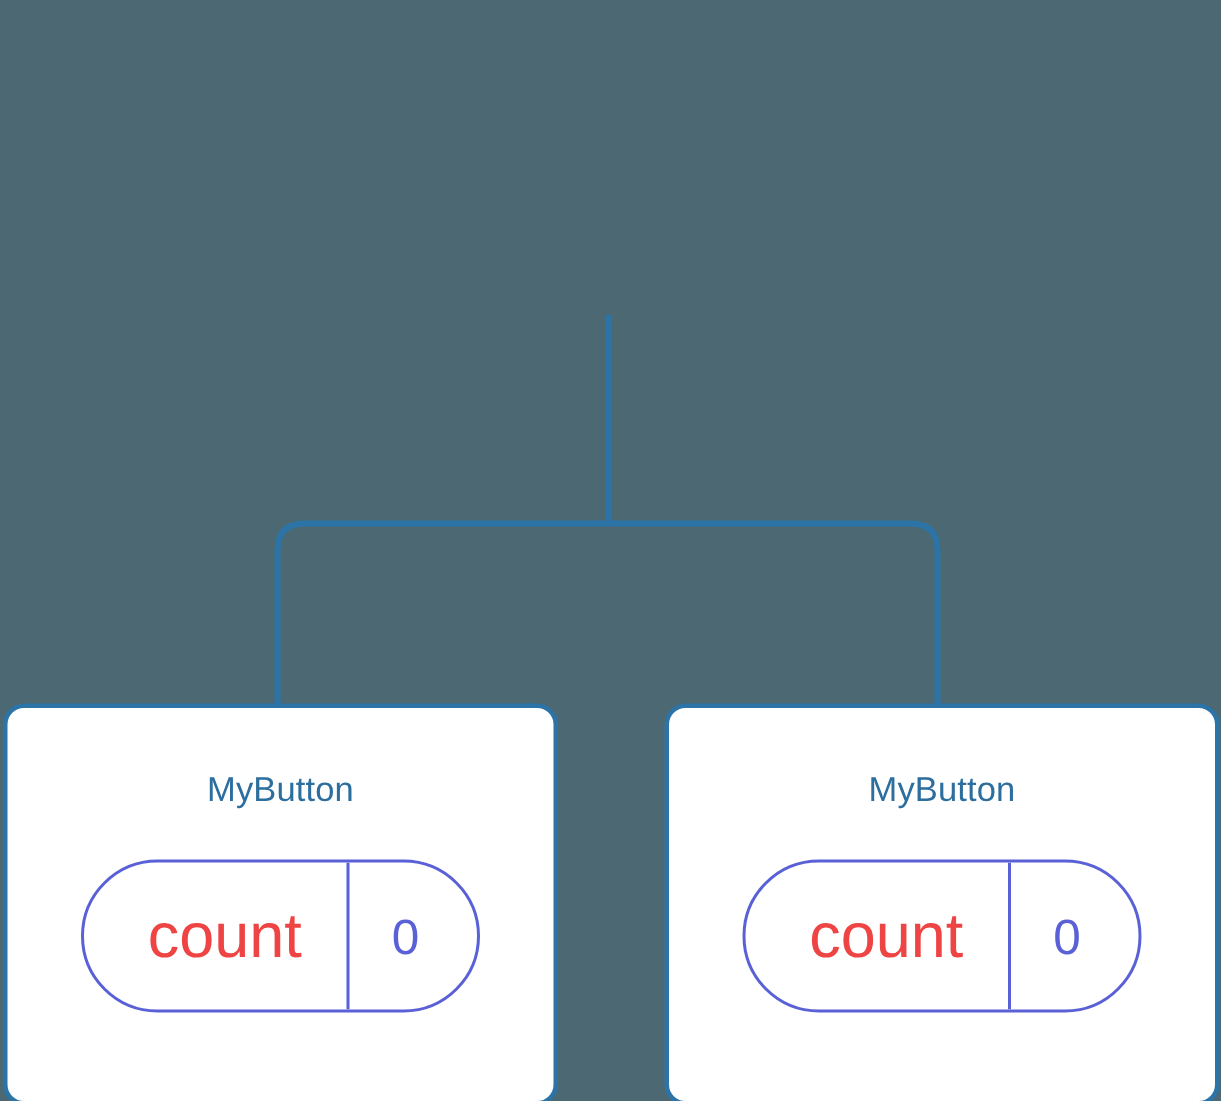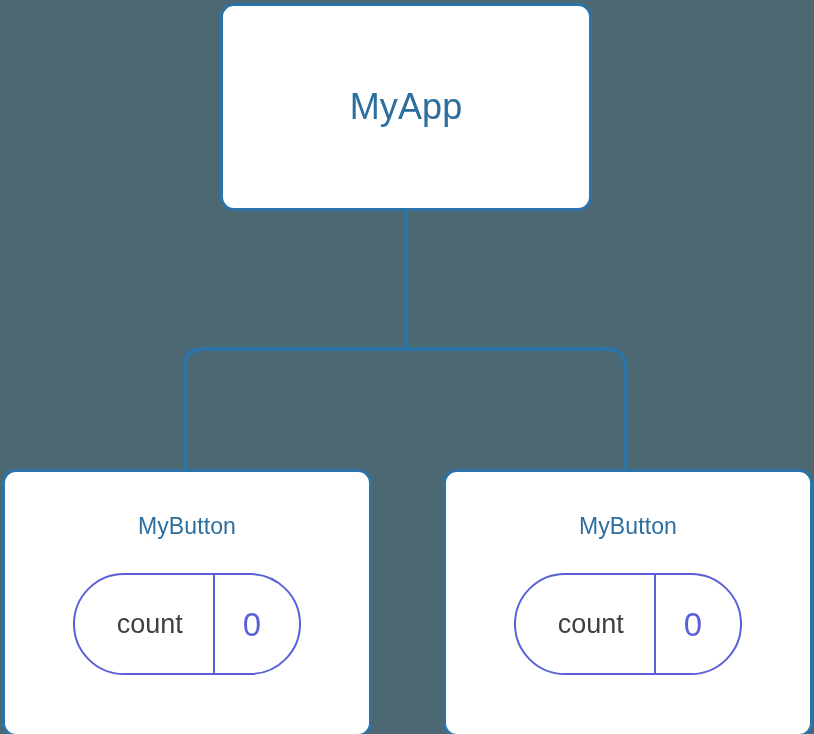--- a/index.html
+++ b/index.html
@@ -82,22 +82,22 @@
     display: flex;
     align-items: stretch;
     background: transparent;
     overflow: hidden;
   }
   .pill-key {
     display: flex;
     align-items: center;
     justify-content: center;
     padding: 0 30px 0 42px;
-    color: #404040;
-    font-size: 27px;
+    color: #ef4444;
+    font-size: 42px;
     line-height: 1;
     white-space: nowrap;
   }
   .pill-divider {
     width: 2px;
     background: #5a61d6;
     flex: 0 0 auto;
   }
   .pill-value {
     display: flex;
@@ -117,23 +117,20 @@
 
   <svg id="connectors" viewBox="0 0 814 734" width="814" height="734" fill="none" xmlns="http://www.w3.org/2000/svg">
 
     <path d="M406 210 L406 349" stroke="#2c74a8" stroke-width="4" stroke-linecap="butt"></path>
 
     <path d="M406 349 L203 349 Q185 349 185 367 L185 470" stroke="#2c74a8" stroke-width="4" stroke-linecap="butt"></path>
 
     <path d="M406 349 L607 349 Q625 349 625 367 L625 470" stroke="#2c74a8" stroke-width="4" stroke-linecap="butt"></path>
   </svg>
 
-  <div class="node-card node-root">
-    <div class="node-title">MyApp</div>
-  </div>
 
   <div class="node-card node-child node-child-left">
     <div class="node-title">MyButton</div>
     <div class="state-pill">
       <div class="pill-key">count</div>
       <div class="pill-divider"></div>
       <div class="pill-value">0</div>
     </div>
   </div>
 

